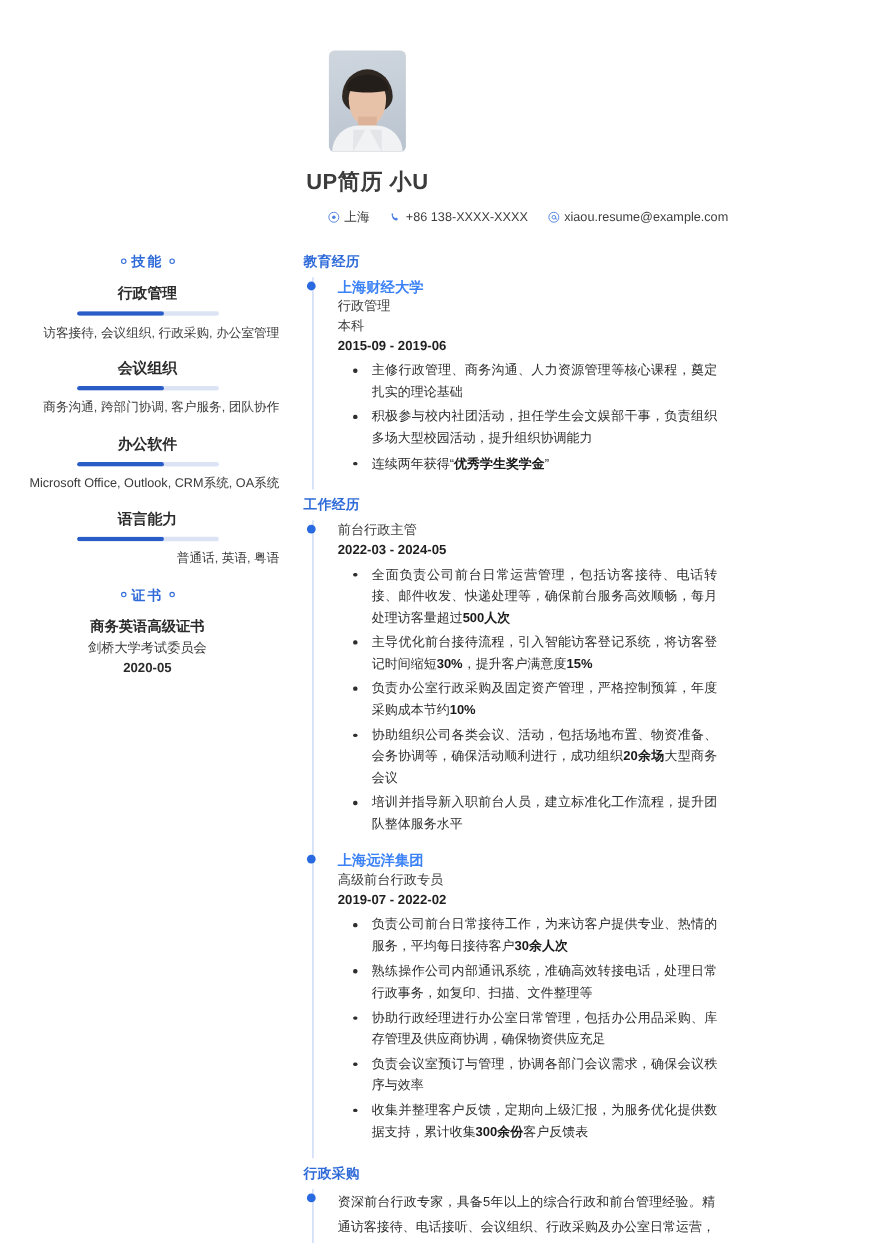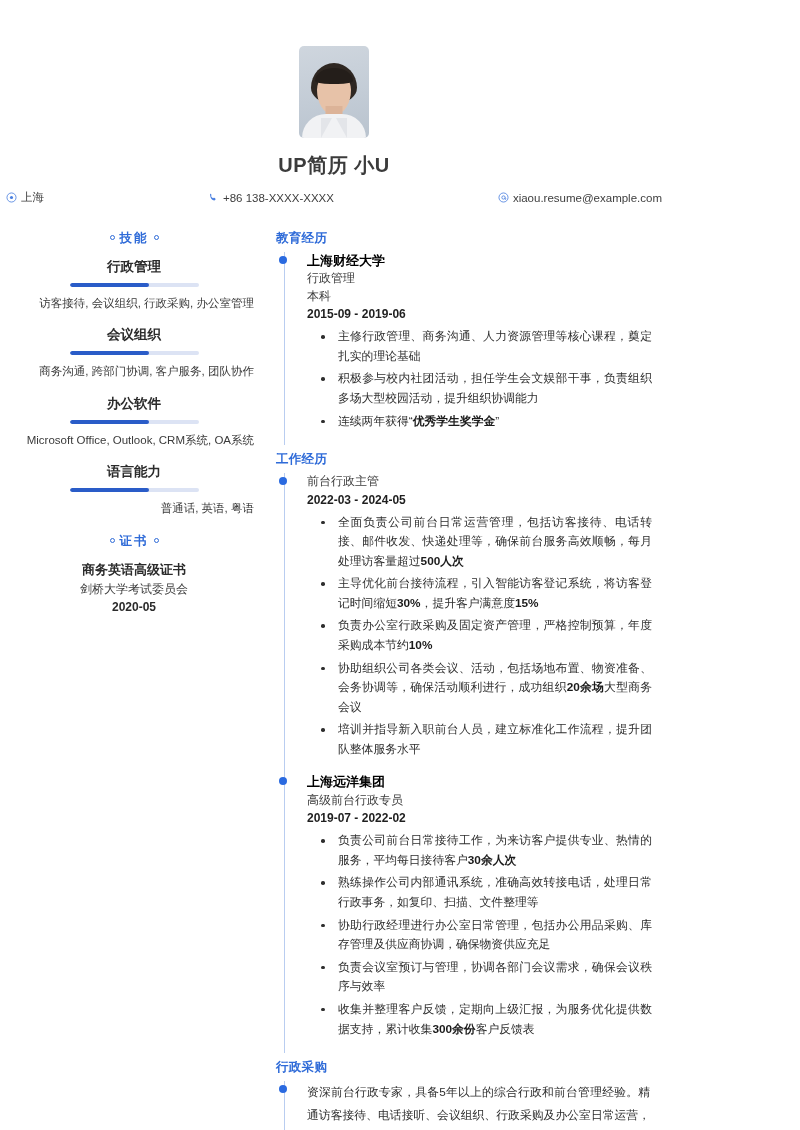--- a/index.html
+++ b/index.html
@@ -107,21 +107,21 @@
     font-size: 20px;
     font-weight: 600;
     color: #3b3b3b;
     letter-spacing: 0.5px;
   }
   .contacts {
     margin-top: 11px;
     font-size: 11.5px;
     color: #3d3d3d;
     display: flex;
-    justify-content: space-between;
+    justify-content: flex-end;
     align-items: center;
     gap: 6px;
   }
   .contact-item {
     display: inline-flex;
     align-items: center;
     gap: 4px;
     margin: 0 6px;
   }
   .contact-item svg { display: block; }
@@ -238,21 +238,21 @@
     left: -28px;
     top: 4px;
     width: 8px;
     height: 8px;
     border-radius: 50%;
     background: #2a6ae0;
   }
   .entry-org {
     font-size: 13px;
     font-weight: 700;
-    color: #000000;
+    color: #3b82f6;
     line-height: 1.42;
   }
   .entry-role {
     font-size: 12px;
     color: #3b3b3b;
     line-height: 1.45;
   }
   .entry-sub {
     font-size: 12px;
     color: #3b3b3b;

